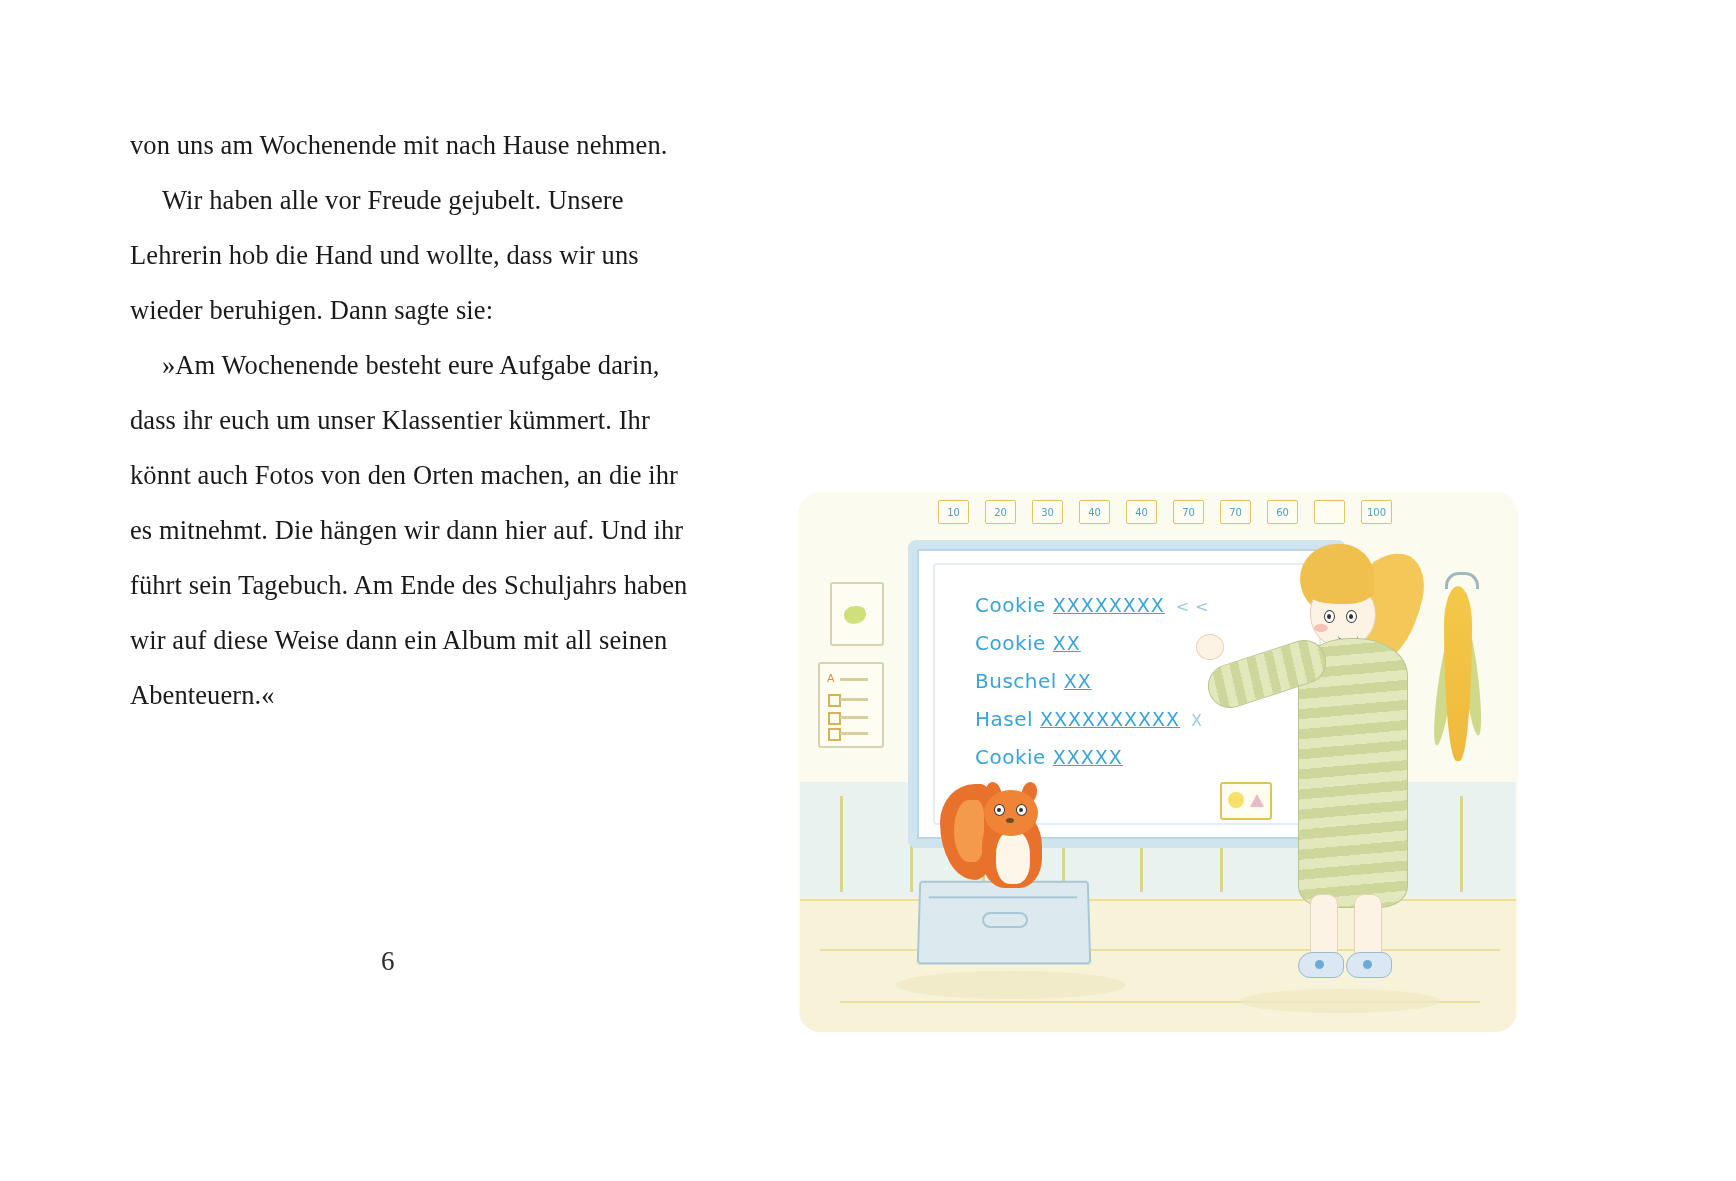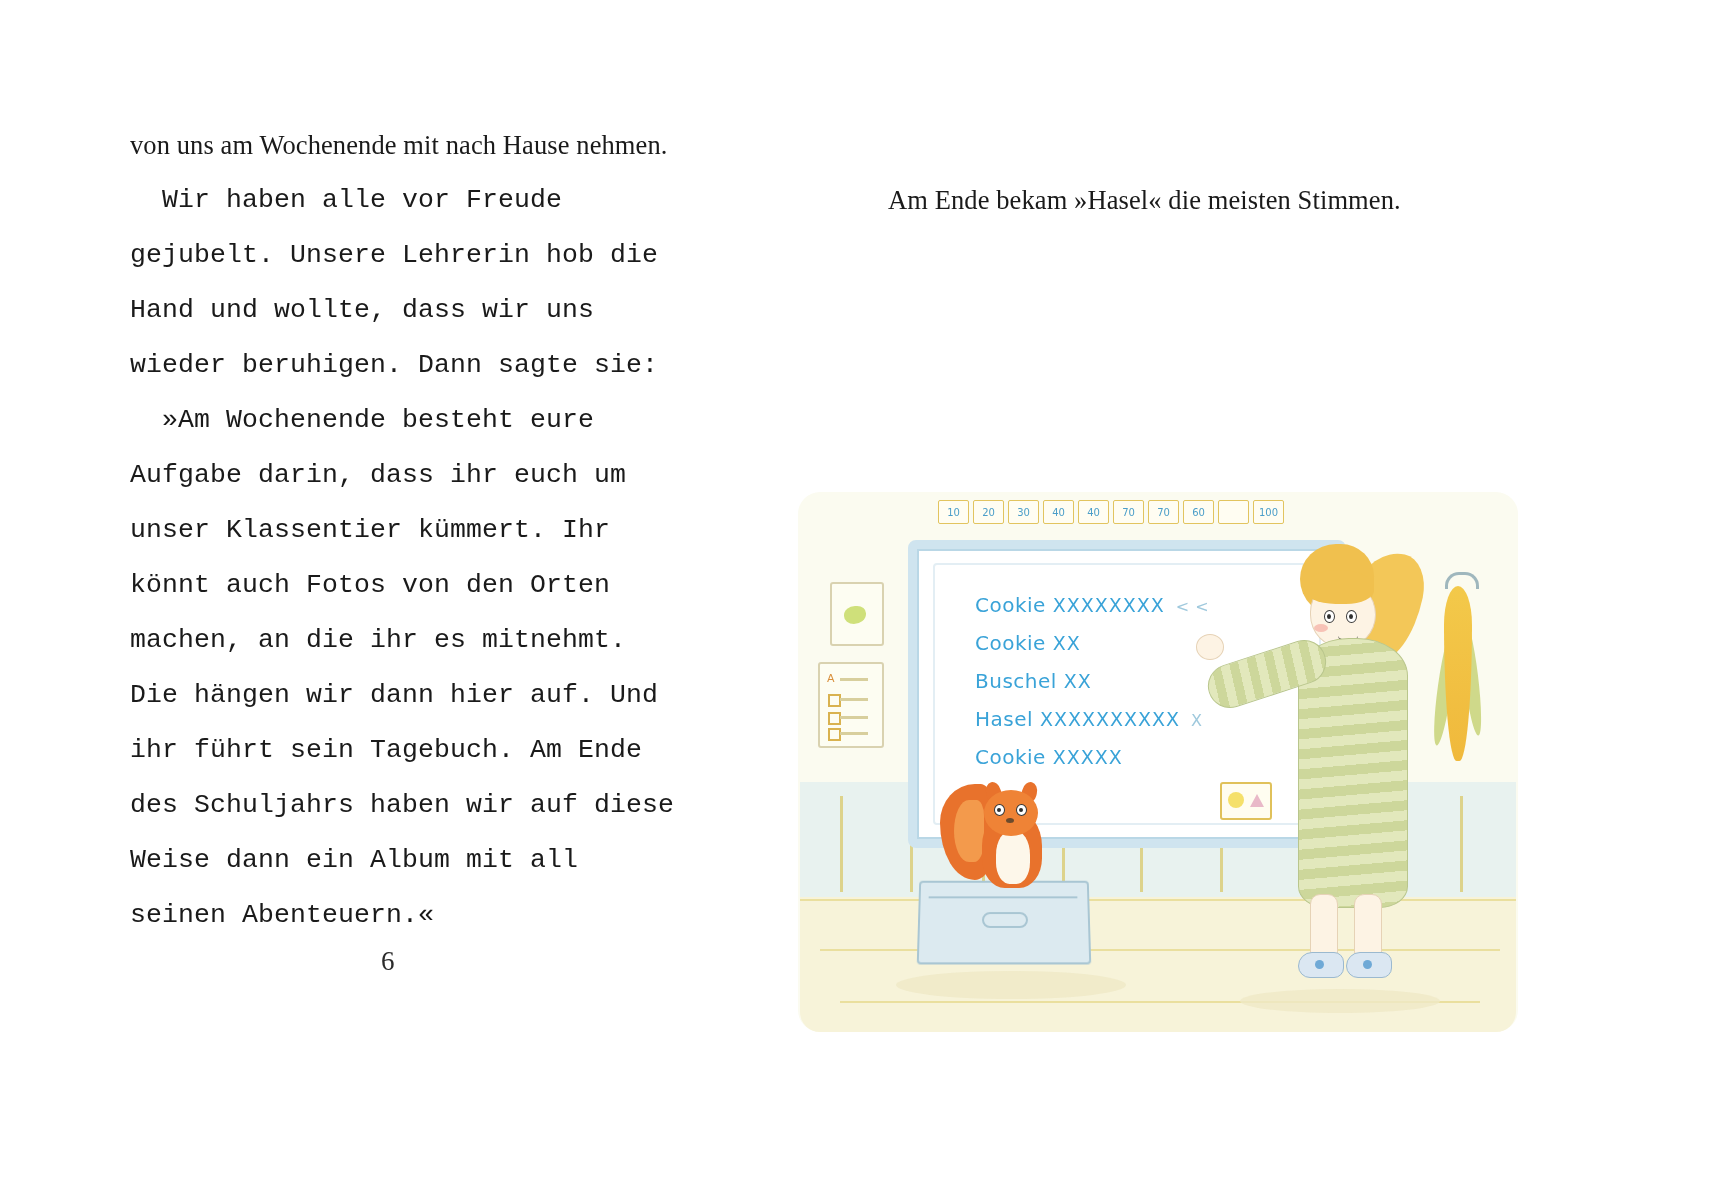--- a/index.html
+++ b/index.html
@@ -26,21 +26,21 @@
   }
   .col-left { left: 130px; width: 560px; }
   .col-right { left: 888px; width: 560px; }
 
   .para {
     font-size: 26.5px;
     line-height: 55px;
     letter-spacing: 0.1px;
     margin: 0;
   }
-  .para.indent { text-indent: 32px; font-family: Liberation Mono, monospace; }
+  .para.indent { text-indent: 32px; }
   .para.gap { margin-top: 55px; }
 
   .page-number {
     position: absolute;
     left: 381px;
     top: 946px;
     font-size: 27px;
     color: #2b2b2b;
   }
 
@@ -122,34 +122,35 @@
     font-family: "DejaVu Sans", sans-serif;
     font-size: 20px;
     color: #3aa3d8;
     letter-spacing: 0.5px;
     margin-bottom: 14px;
     white-space: nowrap;
   }
   .board-line .votes {
     letter-spacing: 1px;
     font-size: 19px;
+    text-decoration: underline;
   }
   .board-line .strike {
     color: #9fc9dd;
     font-size: 16px;
     margin-left: 4px;
   }
 
   
   .numstrip {
     position: absolute;
     left: 148px;
     top: 18px;
     display: flex;
-    gap: 4px;
+    gap: 16px;
   }
   .numcard {
     width: 29px;
     height: 22px;
     border: 1.6px solid #e2c45f;
     border-radius: 2px;
     background: #fffdf2;
     font-family: "DejaVu Sans", sans-serif;
     font-size: 10px;
     color: #4b9ec9;
@@ -361,21 +362,20 @@
 
 <div class="page">
 
   <div class="column col-left">
     <p class="para">von uns am Wochenende mit nach Hause nehmen.</p>
     <p class="para indent">Wir haben alle vor Freude gejubelt. Unsere Lehrerin hob die Hand und wollte, dass wir uns wieder beruhigen. Dann sagte sie:</p>
     <p class="para indent">»Am Wochenende besteht eure Aufgabe darin, dass ihr euch um unser Klassentier kümmert. Ihr könnt auch Fotos von den Orten machen, an die ihr es mitnehmt. Die hängen wir dann hier auf. Und ihr führt sein Tagebuch. Am Ende des Schuljahrs haben wir auf diese Weise dann ein Album mit all seinen Abenteuern.«</p>
   </div>
 
   <div class="column col-right">
-    <p class="para gap">Am Ende bekam »Hasel« die meisten Stimmen.</p>
   </div>
 
   <div class="page-number">6</div>
 
   <div class="illustration">
     <div class="illo-bg"></div>
 
     <div class="wall">
       <div class="wall-stripe" style="left:40px;  top:14px; height:96px;"></div>
       <div class="wall-stripe" style="left:110px; top:14px; height:96px;"></div>

